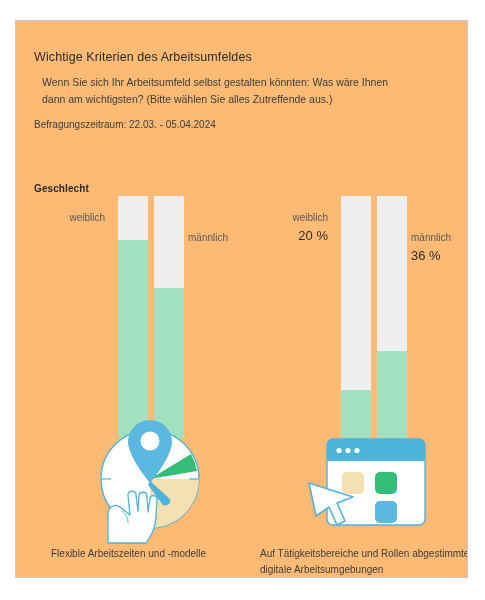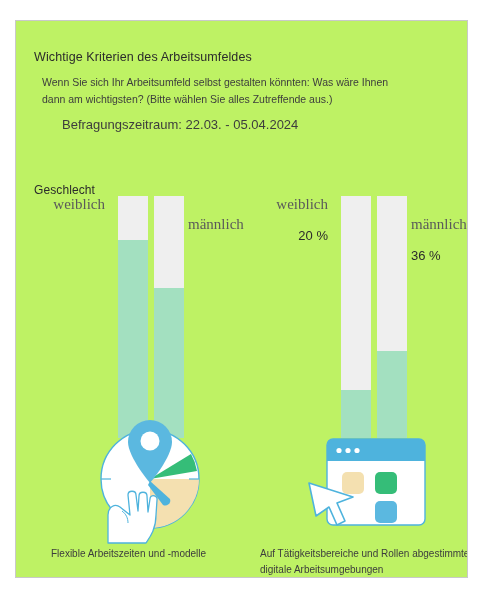--- a/index.html
+++ b/index.html
@@ -22,21 +22,21 @@
     background: #ffffff;
   }
 
   .card {
     position: absolute;
     left: 15px;
     top: 20px;
     width: 453px;
     height: 558px;
     box-sizing: border-box;
-    background: #bef264;
+    background: #fdba74;
     border: 1px solid #c9c9c9;
     overflow: hidden;
   }
 
   
   .header {
     position: absolute;
     left: 18px;
     top: 28px;
     width: 400px;
@@ -55,34 +55,34 @@
     line-height: 17px;
     color: #3d3d3d;
     font-weight: 400;
     margin: 8px;
     max-width: 360px;
   }
   .period {
     position: absolute;
     left: 18px;
     top: 97px;
-    font-size: 13px;
+    font-size: 10px;
     line-height: 14px;
     color: #3d3d3d;
-    margin-left: 28px;
   }
 
   
   .section-label {
     position: absolute;
     left: 18px;
     top: 162px;
-    font-size: 12px;
+    font-size: 10px;
     color: #2b2b2b;
     letter-spacing: 0.1px;
+    font-weight: bold;
   }
 
   
   .charts {
     position: absolute;
     left: 0;
     top: 0;
     width: 453px;
     height: 558px;
     pointer-events: none;
@@ -110,25 +110,24 @@
     bottom: 0;
     width: 100%;
     background: #a3e0c0;
   }
 
   .bar-track.b1 { left: 89px; }
   .bar-track.b2 { left: 125px; }
 
   .bar-label {
     position: absolute;
-    top: 175px;
-    font-size: 15px;
+    top: 191px;
+    font-size: 10px;
     color: #5a5a5a;
     width: 78px;
-    font-family: Liberation Serif, serif;
   }
   .bar-value {
     position: absolute;
     top: 207px;
     font-size: 13px;
     color: #2b2b2b;
     width: 78px;
   }
   .lbl-left  { left: 6px;  text-align: right; padding-right: 8px; box-sizing: border-box; }
   .lbl-right { left: 159px; text-align: left; margin-top: 20px; }

